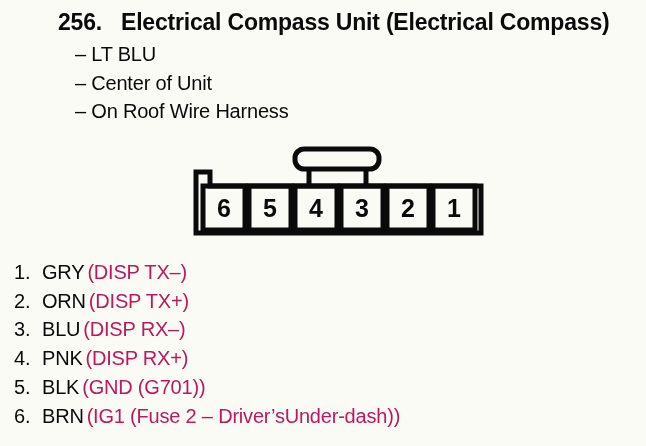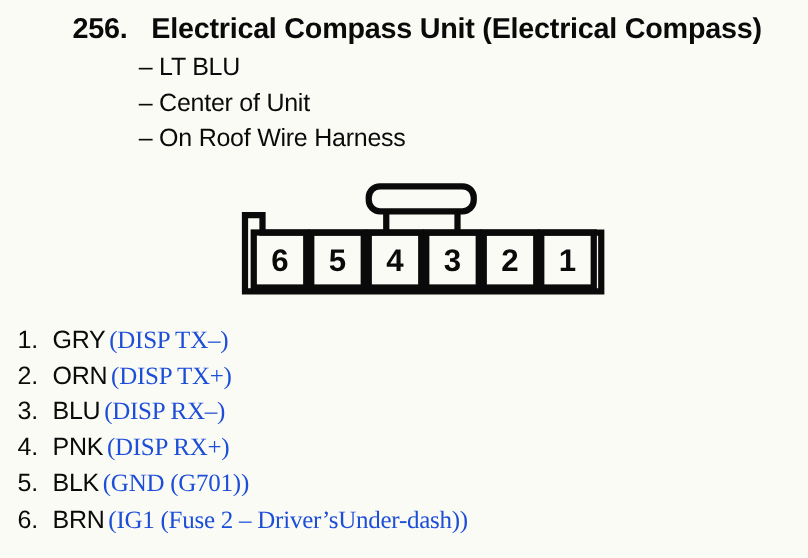--- a/index.html
+++ b/index.html
@@ -23,21 +23,20 @@
     margin-left:48px;
   }
   .header .item-num { width:63px; flex:0 0 auto; }
 
   
   .details {
     position:absolute; left:75px; top:40px;
     font-size:20px; line-height:28.5px;
     letter-spacing:-0.2px;
     white-space:nowrap;
-    margin-left:36px;
   }
 
   
   .connector-svg { position:absolute; left:190px; top:144px; }
   .connector-svg path, .connector-svg rect, .connector-svg line {
     stroke:#0a0a0a; stroke-width:5; fill:none;
   }
   .connector-svg text {
     fill:#0a0a0a; stroke:none;
     font-family:"Liberation Sans", sans-serif;
@@ -48,21 +47,21 @@
   
   .pin-list {
     position:absolute; left:14px; top:258px;
     font-size:20px; line-height:28.7px;
     letter-spacing:-0.2px;
     white-space:nowrap;
   }
   .pin-row { display:flex; }
   .pin-row .pin-num { width:28px; flex:0 0 auto; }
   .pin-row .wire-color { margin-right:3px; }
-  .pin-row .signal { color:#1d4ed8;font-family:Liberation Serif, serif; }
+  .pin-row .signal { color:#be185d; }
 </style>
 </head>
 <body>
 
 <div class="page">
 
   <div class="header">
     <span class="item-num">256.</span>
     <span class="title">Electrical Compass Unit (Electrical Compass)</span>
   </div>

